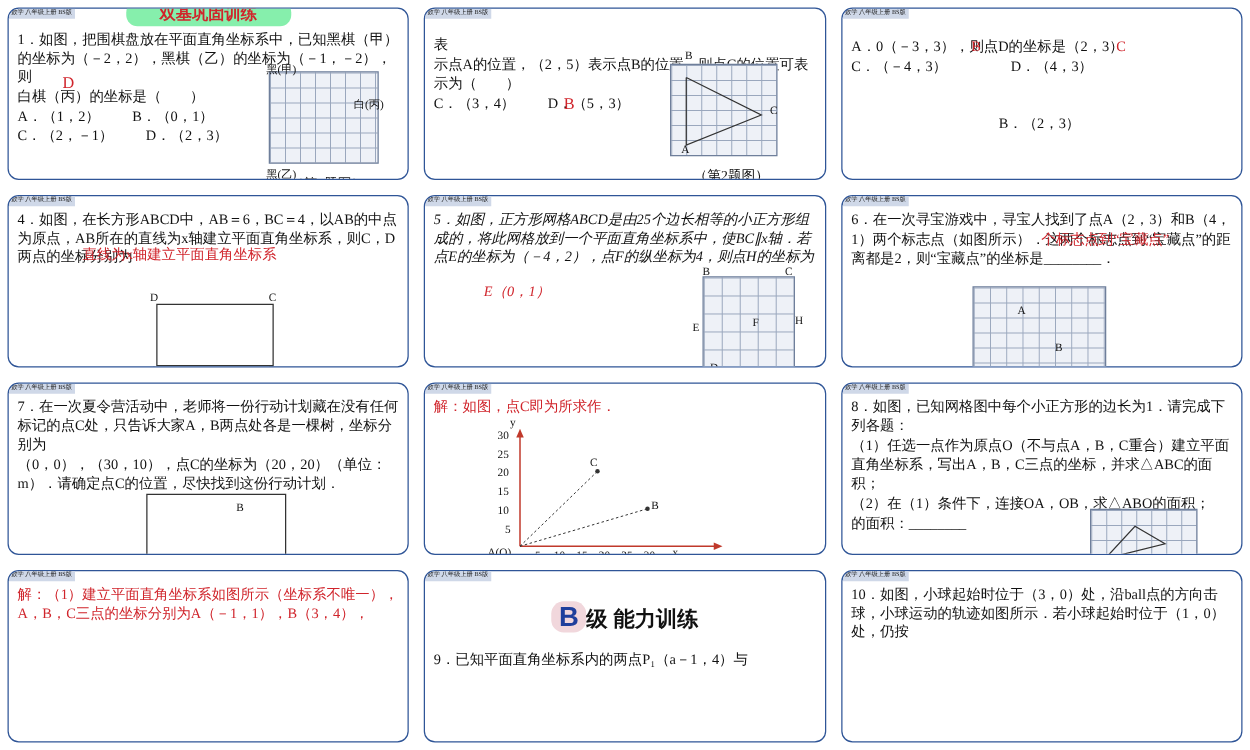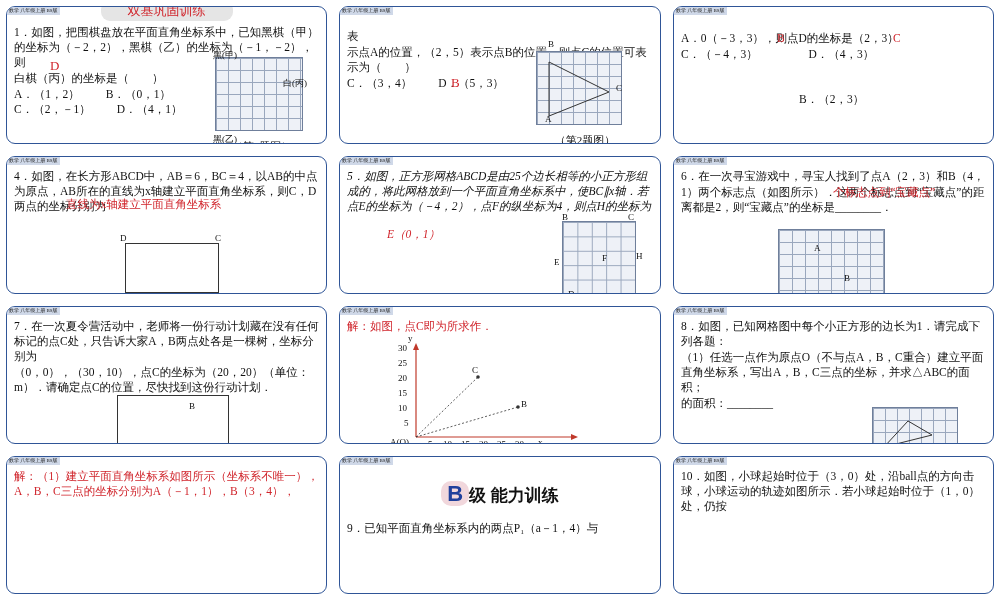--- a/index.html
+++ b/index.html
@@ -65,23 +65,23 @@
     border:1px solid #6f7f9b;
   }
   .banner{
     position:absolute;
     left:0;right:0;top:-6px;
     text-align:center;
   }
   .bannertxt{
     display:inline-block;
     color:#d0242b;
-    font-weight:normal;
+    font-weight:bold;
     font-size:13px;
-    background:#e5e5e5;
+    background:#86efac;
     border-radius:9px;
     padding:1px 27px;
   }
   .bgrade{
     text-align:center;
     margin-top:12px;
     font-size:17px;
     font-weight:bold;
     font-family:"Liberation Sans", sans-serif;
   }
@@ -116,21 +116,21 @@
           <p style="position:relative;">
             <span>白棋（丙）的坐标是（　　）</span>
             <span class="red" style="position:absolute;left:36px;top:-13px;font-size:13px;">D</span>
           </p>
           <div class="opts" style="margin-top:1px;">
             <span>A．（1，2）</span>
             <span>B．（0，1）</span>
           </div>
           <div class="opts">
             <span>C．（2，－1）</span>
-            <span>D．（4，1）</span>
+            <span>D．（2，3）</span>
           </div>
         </div>
 
         <div class="fig gridimg" style="left:208px;top:36px;width:86px;height:72px;background-size:12px 12px;"></div>
         <div class="fig tiny" style="left:206px;top:28px;">黑(甲)</div>
         <div class="fig tiny" style="left:276px;top:56px;color:#111;">白(丙)</div>
         <div class="fig tiny" style="left:206px;top:112px;">黑(乙)</div>
         <div class="fig caption" style="left:200px;top:116px;width:110px;">（第1题图）</div>
       </div>
       <div class="tag">数学 八年级上册 BS版</div>
@@ -289,20 +289,21 @@
       <div class="tag">数学 八年级上册 BS版</div>
     </div>
   </div>
 
   <div class="cell">
     <div class="card">
       <div class="body">
         <div class="txt">
           <p>8．如图，已知网格图中每个小正方形的边长为1．请完成下列各题：</p>
           <p>（1）任选一点作为原点O（不与点A，B，C重合）建立平面直角坐标系，写出A，B，C三点的坐标，并求△ABC的面积；</p>
+          <p>（2）在（1）条件下，连接OA，OB，求△ABO的面积；</p>
           <p>的面积：________</p>
         </div>
         <div class="fig gridimg" style="left:198px;top:92px;width:84px;height:48px;background-size:12px 12px;"></div>
         <svg class="fig" style="left:198px;top:92px;" width="84" height="48">
           <polyline points="12,40 36,14 60,28 12,40" fill="none" stroke="#333" stroke-width="1"></polyline>
         </svg>
       </div>
       <div class="tag">数学 八年级上册 BS版</div>
     </div>
   </div>

